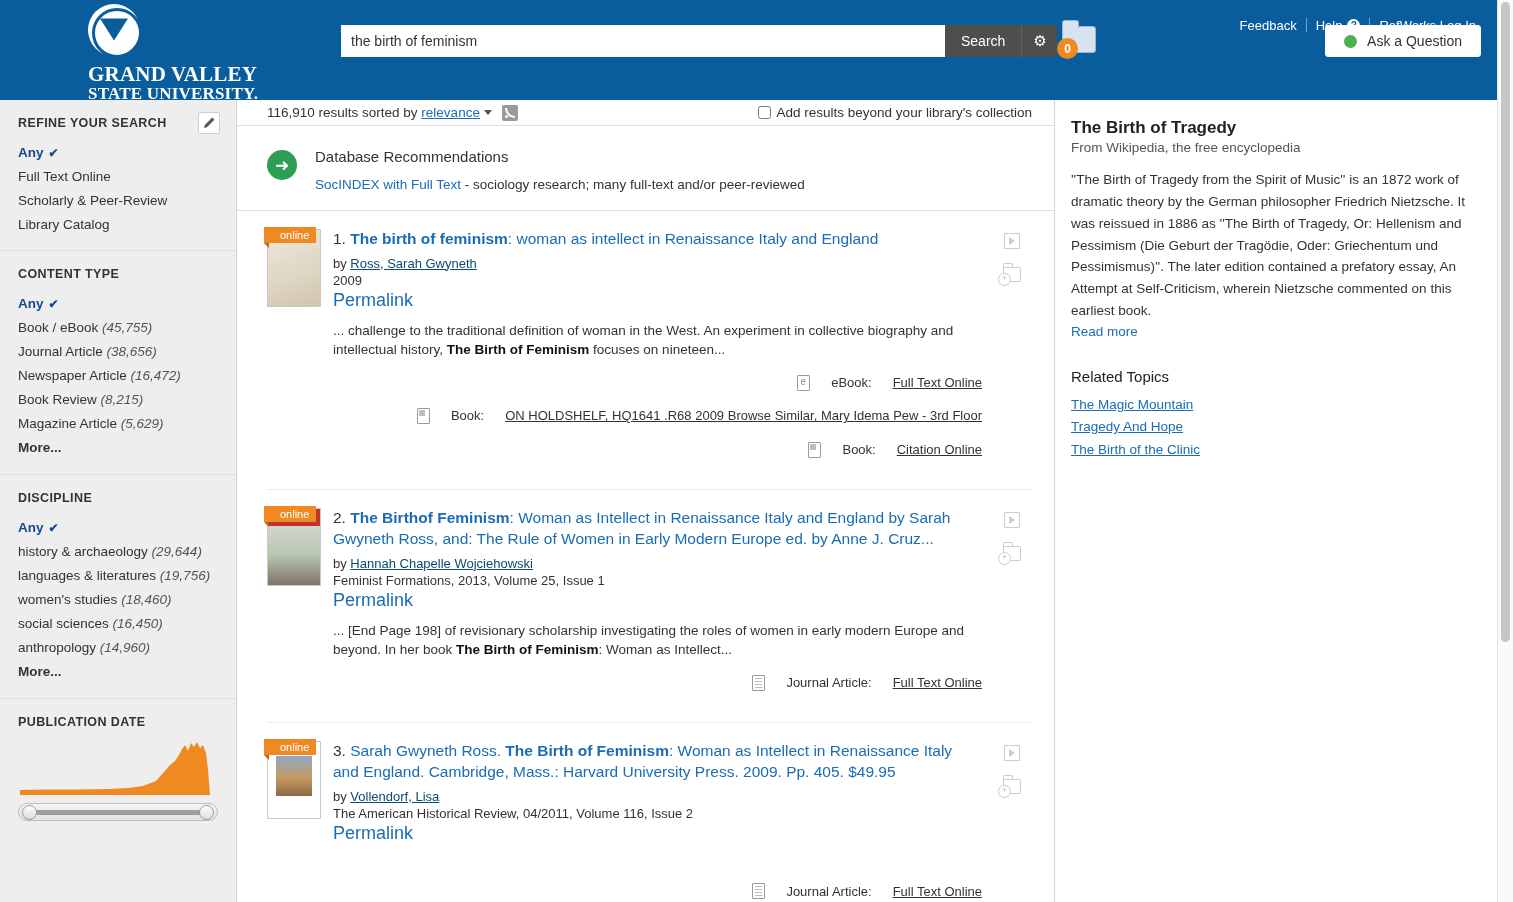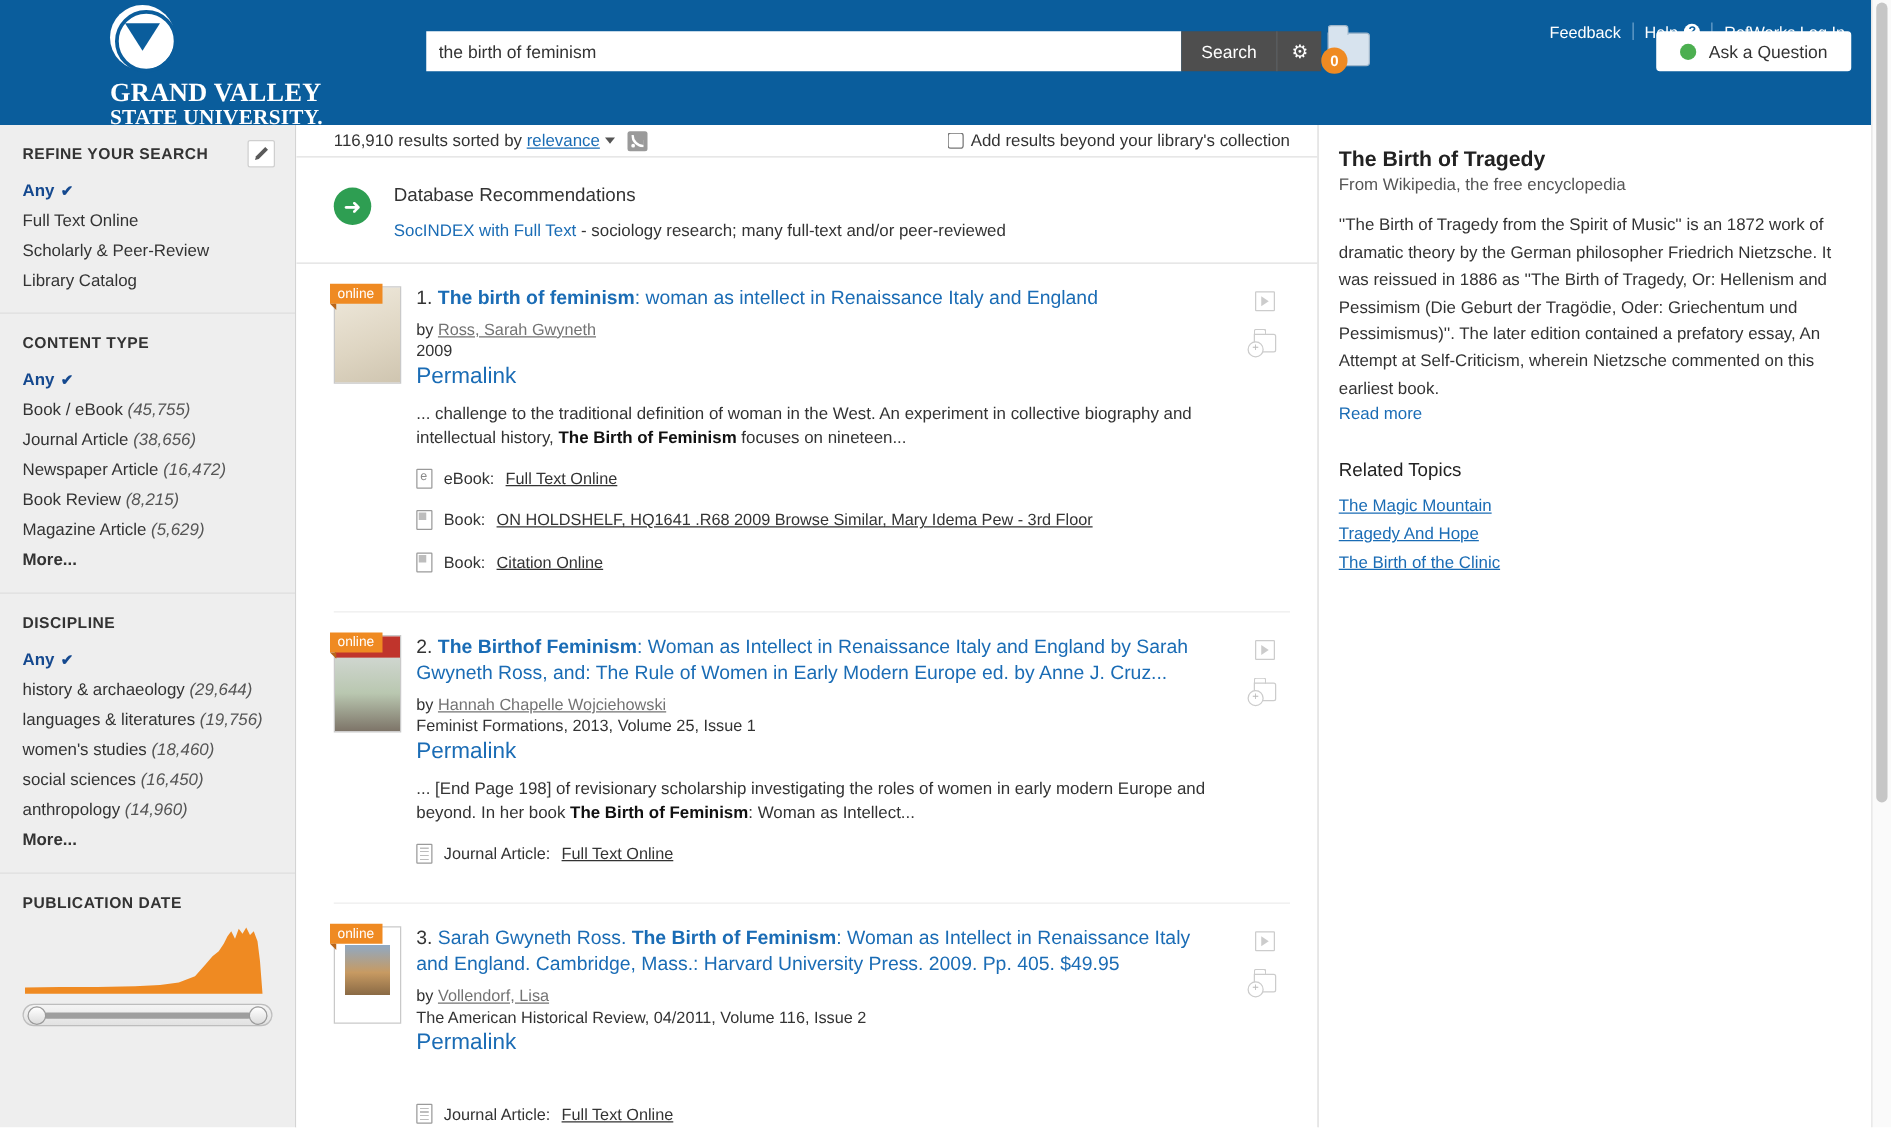--- a/index.html
+++ b/index.html
@@ -241,44 +241,44 @@
   .thumb.t2 { background: linear-gradient(180deg,#c0342c 0%, #c0342c 22%, #cfd6cf 23%, #b9c7b0 60%, #7d7468 100%); }
   .thumb.t3 { background: #ffffff; }
   .thumb.t3::after {
     content:""; position:absolute; left:8px; top:14px; right:8px; bottom:22px;
     background: linear-gradient(180deg,#8fa9c4 0%, #c79a62 55%, #8a6a45 100%);
   }
   .thumb.t4 { background: linear-gradient(180deg,#6e5f4c,#3a3027); }
   .online-tag {
     position: absolute; left: -3px; top: -2px; z-index: 3;
     background: #ef8a22; color: #ffffff;
-    font-size: 11px; padding: 2px 7px 2px 6px;
+    font-size: 11px; padding: 2px 7px 2px 16px;
     font-weight: normal;
   }
   .online-tag::after {
     content:""; position:absolute; left:0; bottom:-5px;
     border-top: 5px solid #b8651a;
     border-left: 5px solid transparent;
   }
   .res-main { flex: 1; min-width: 0; padding-right: 10px; }
   .res-title {
     font-size: 15.5px; line-height: 1.33; color: #1a6cb5;
     margin: 0 0 6px 0; cursor: pointer;
   }
   .res-title .num { color: #333; }
   .res-title b { color: #1a6cb5; }
   .res-by { font-size: 13px; color: #333; margin-bottom: 2px; }
-  .res-by a { color: #737373; text-decoration: underline; }
+  .res-by a { color: #0c4a6e; text-decoration: underline; }
   .res-meta { font-size: 13px; color: #333; margin-bottom: 2px; }
   .res-permalink { font-size: 18px; color: #1a6cb5; cursor: pointer; margin-bottom: 10px; }
   .res-snippet { font-size: 13.5px; color: #333; line-height: 1.42; margin: 8px 0 12px 0; }
   .res-snippet b { color: #111; }
   .avail-line {
     font-size: 13px; color: #333; display: flex; align-items: center;
-    gap: 9px; margin: 14px 0; line-height: 1.5;
+    gap: 21px; margin: 14px 0; line-height: 1.5; justify-content: flex-end;
   }
   .avail-line a { color: #333; text-decoration: underline; }
   .fmt-icon {
     width: 13px; height: 16px; border: 1.5px solid #9a9a9a;
     border-radius: 1px; flex: none; position: relative; background: #fff;
   }
   .fmt-icon.book::after {
     content:""; position:absolute; left:1px; top:1px; right:4px; height:6px; background:#bdbdbd;
   }
   .fmt-icon.ebook::after {

